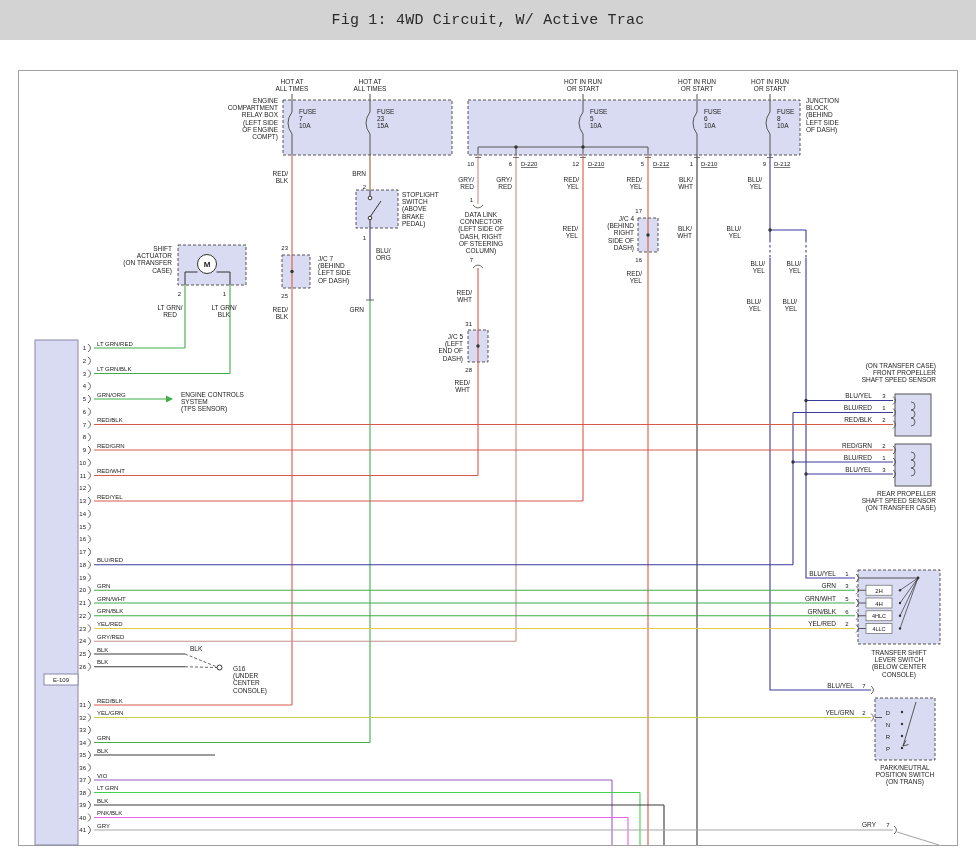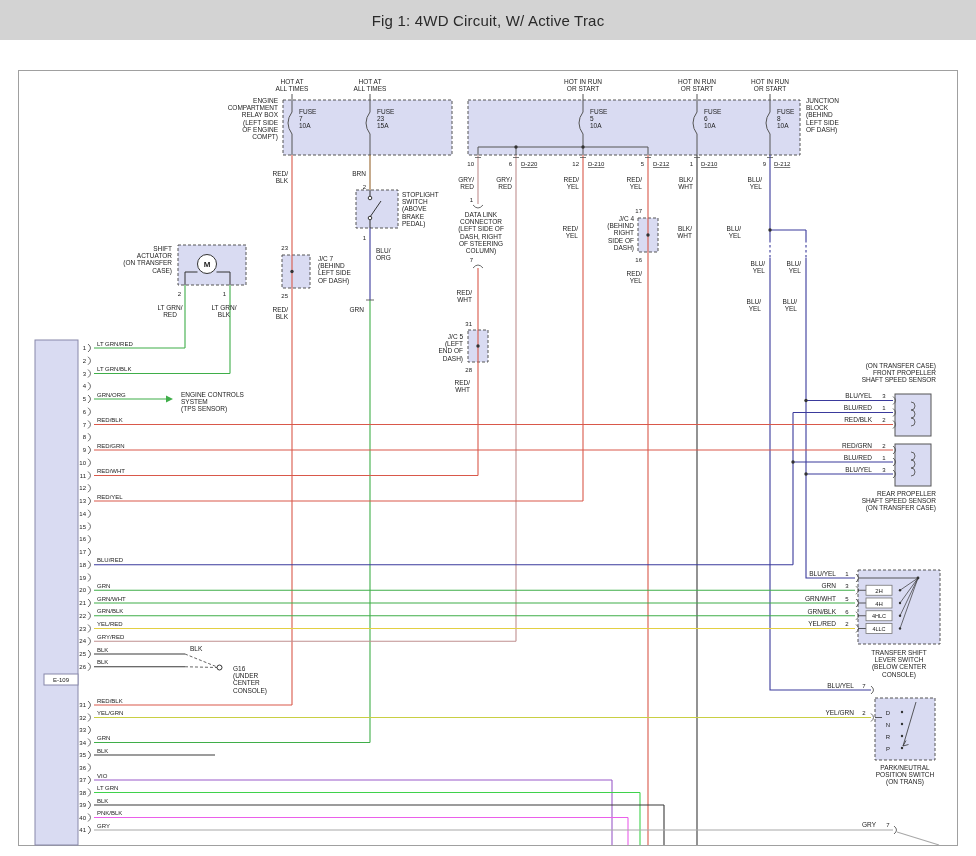--- a/index.html
+++ b/index.html
@@ -1,19 +1,19 @@
 <!DOCTYPE html>
 <html><head>
 <meta charset="utf-8">
 <style>
   html,body{margin:0;padding:0;background:#fff;}
   body{font-family:"Liberation Sans","DejaVu Sans",sans-serif;}
   .page{position:relative;width:976px;height:856px;overflow:hidden;background:#fff;}
   .titlebar{position:absolute;top:0;left:0;width:100%;height:40px;background:#d3d3d3;
-            display:flex;align-items:center;justify-content:center;}
+            display:flex;align-items:center;justify-content:center;font-family:Liberation Mono, monospace;}
   .titlebar span{font-size:15px;color:#2a2a2a;letter-spacing:.2px;}
   svg{position:absolute;top:0;left:0;}
   svg text{fill:#222;}
 </style>
 </head>
 <body>
 
 <div class="page">
   <header class="titlebar">
     <span>Fig 1: 4WD Circuit, W/ Active Trac</span>

